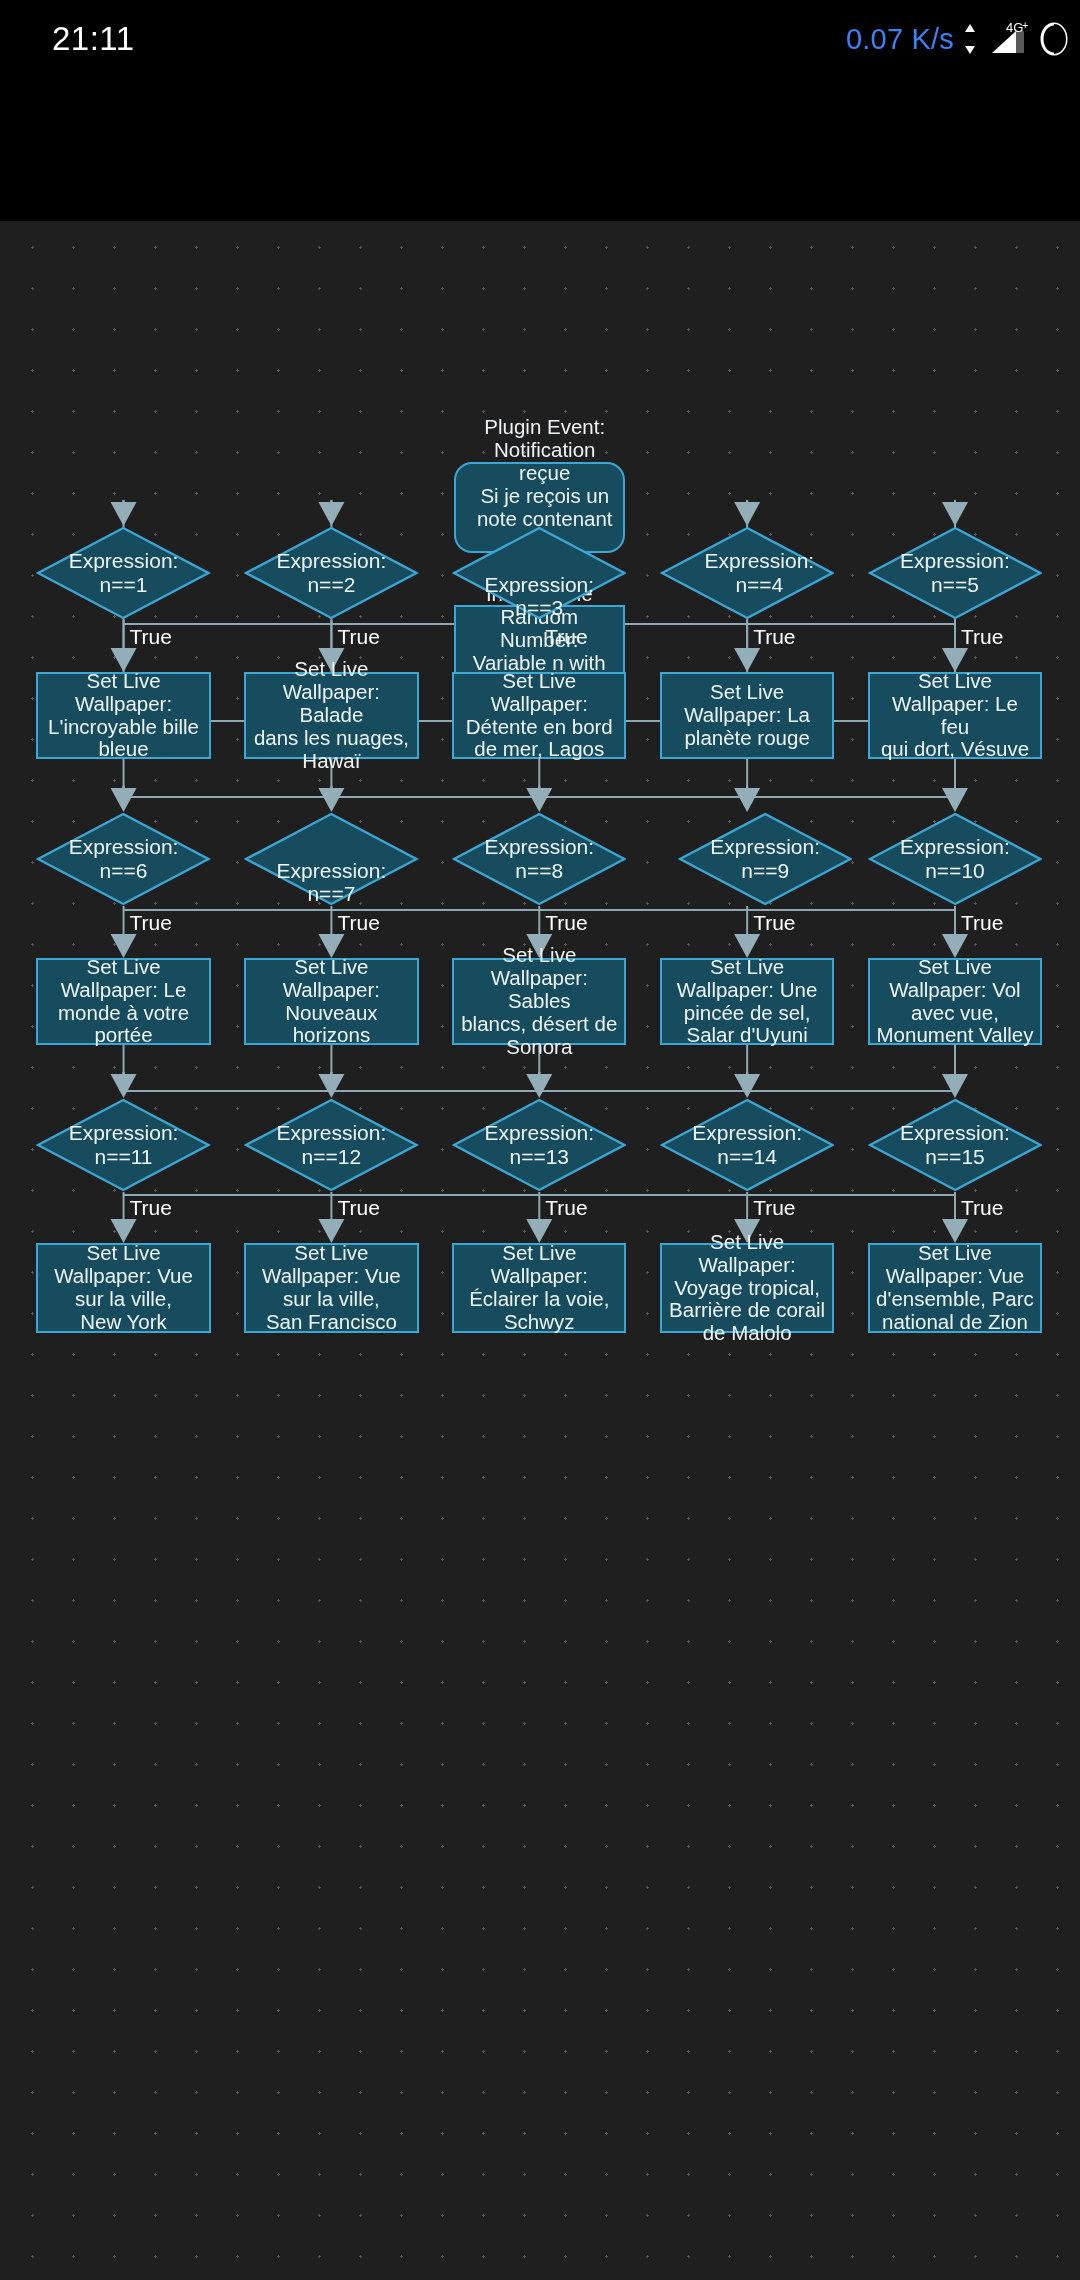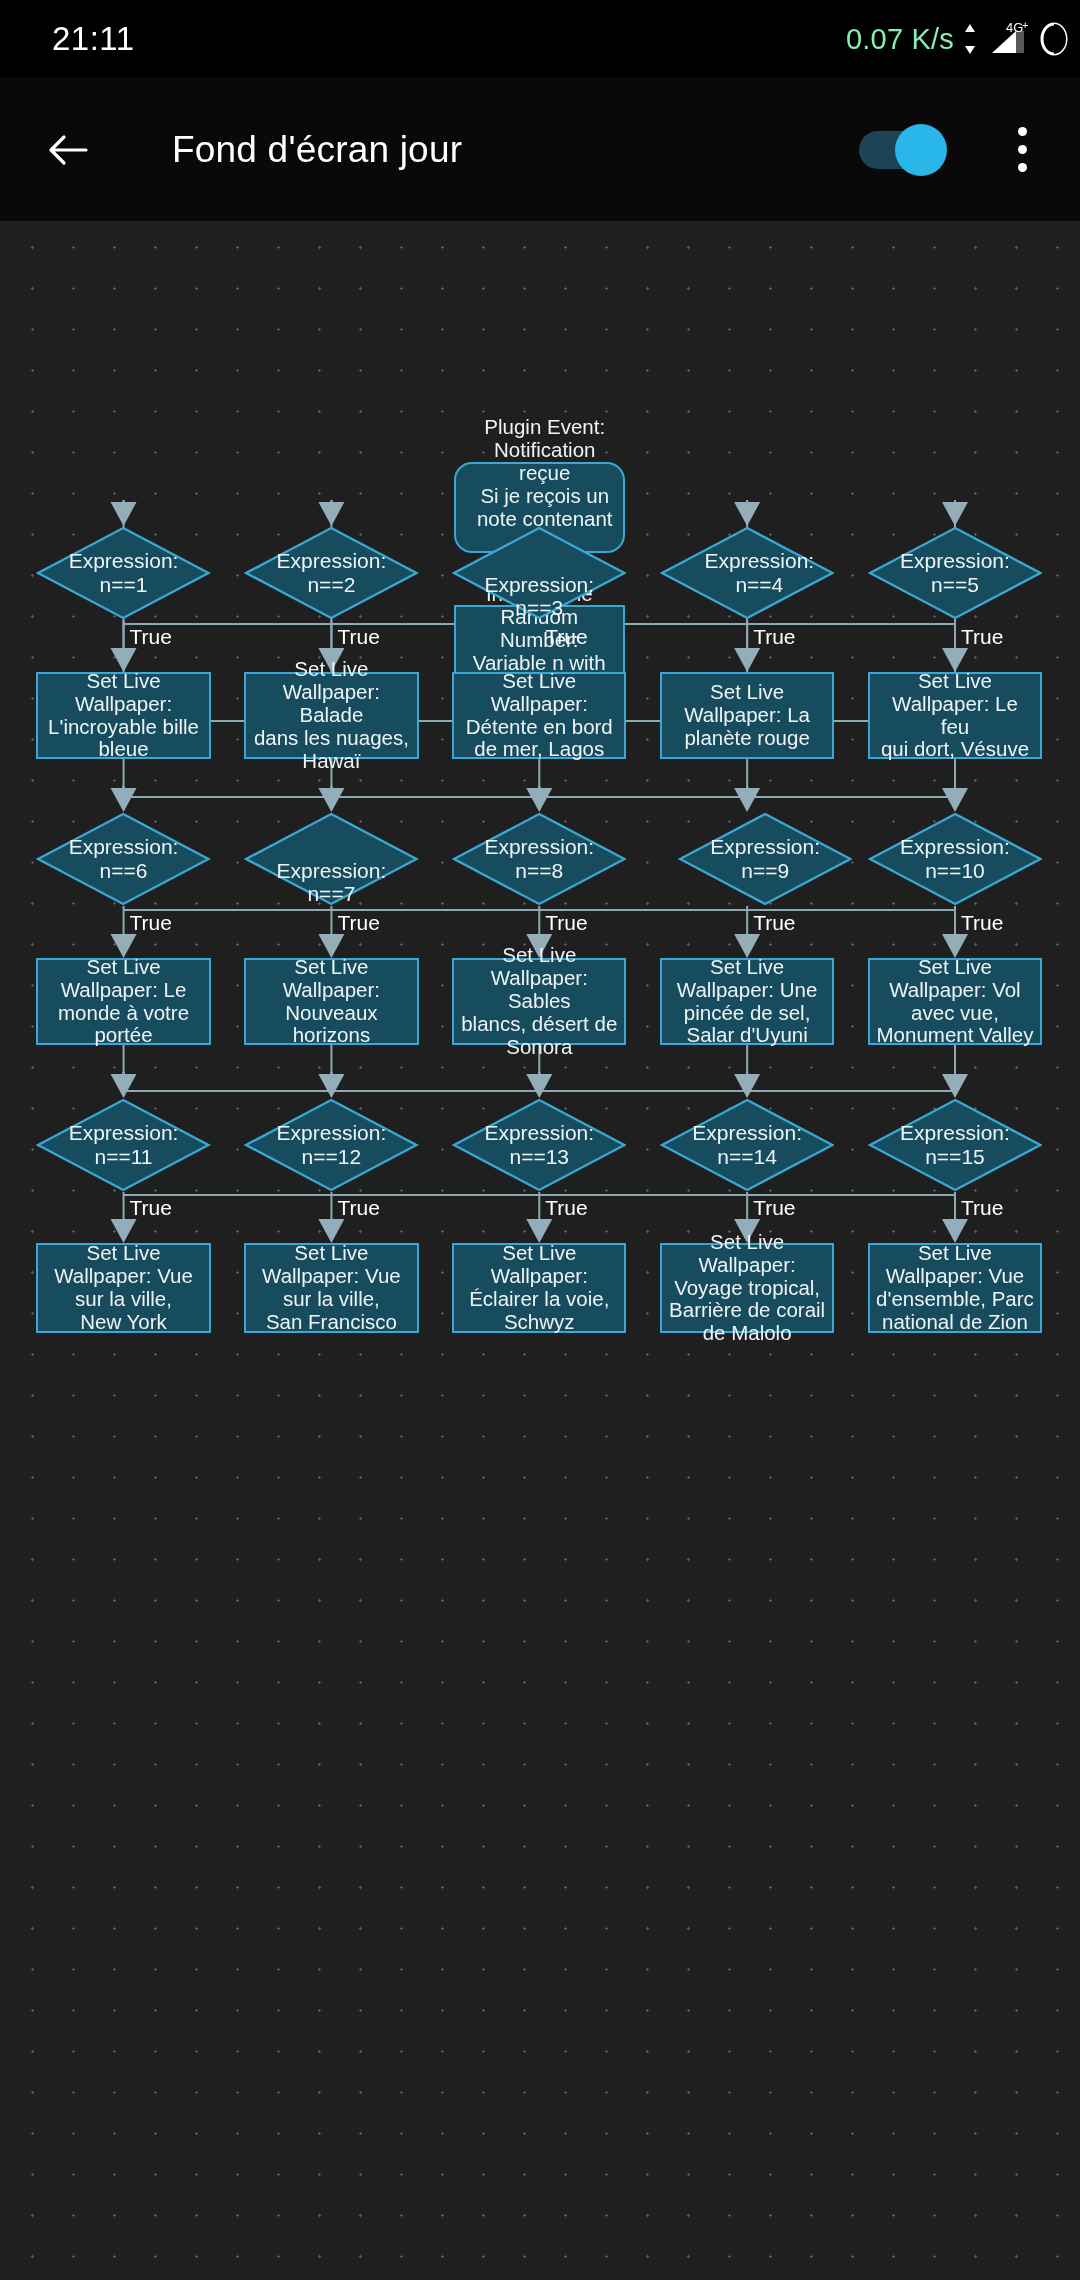--- a/index.html
+++ b/index.html
@@ -16,21 +16,21 @@
     background:#000;color:#fff;
   }
   #status-time{
     position:absolute;left:36px;top:50%;transform:translateY(-50%);
     font-size:33px;letter-spacing:.5px;color:#fff;
   }
   #status-right{
     position:absolute;right:26px;top:50%;transform:translateY(-50%);
     display:flex;align-items:center;gap:8px;
   }
-  #net-speed{font-size:29px;color:#86efac;letter-spacing:.2px;}
+  #net-speed{font-size:29px;color:#3b82f6;letter-spacing:.2px;}
   .ico{display:block;}
 
   
   #appbar{
     position:absolute;left:0;top:78px;width:1080px;height:143px;
     background:#090909;
   }
   #back-btn{
     position:absolute;left:30px;top:50%;transform:translateY(-50%);
     width:76px;height:76px;display:flex;align-items:center;justify-content:center;
@@ -113,37 +113,20 @@
         <polygon points="6,34 30,12 30,34" fill="#fff"></polygon>
         <polygon points="30,12 38,12 38,34 30,34" fill="#fff" opacity="0.35"></polygon>
       </svg>
       <svg class="ico" width="32" height="40" viewBox="0 0 32 40">
         <ellipse cx="16" cy="20" rx="12" ry="15" fill="none" stroke="#fff" stroke-width="3"></ellipse>
         <path d="M16 5 a12 15 0 0 1 0 30 z" fill="#000"></path>
       </svg>
     </div>
   </div>
 
-  <div id="appbar">
-    <div id="back-btn">
-      <svg width="48" height="48" viewBox="0 0 48 48">
-        <path d="M42 24 H8 M20 11 L7 24 L20 37" fill="none" stroke="#fff" stroke-width="3.2" stroke-linecap="round" stroke-linejoin="round"></path>
-      </svg>
-    </div>
-    <div id="appbar-title">Fond d'écran jour</div>
-    <div id="toggle">
-      <div id="toggle-track"></div>
-      <div id="toggle-thumb"></div>
-    </div>
-    <div id="overflow-btn">
-      <i></i>
-      <i></i>
-      <i></i>
-    </div>
-  </div>
 
   <div id="canvas">
     <svg id="graph" viewBox="0 0 1080 2059" preserveAspectRatio="none">
         <line x1="539.2732166890983" y1="332" x2="539.2732166890983" y2="362" stroke="#8fa9b3" stroke-width="2"></line>
         <polygon points="526.2732166890983,360 552.2732166890983,360 539.2732166890983,384" fill="#93aeb8"></polygon>
         <line x1="539.2732166890983" y1="477" x2="539.2732166890983" y2="500" stroke="#8fa9b3" stroke-width="2"></line>
         <line x1="123.55316285329744" y1="500" x2="954.993270524899" y2="500" stroke="#8fa9b3" stroke-width="2"></line>
         <line x1="123.55316285329744" y1="500" x2="123.55316285329744" y2="279" stroke="#8fa9b3" stroke-width="2"></line>
         <line x1="123.55316285329744" y1="279" x2="123.55316285329744" y2="283" stroke="#8fa9b3" stroke-width="2"></line>
         <polygon points="110.55316285329744,281 136.55316285329744,281 123.55316285329744,305" fill="#93aeb8"></polygon>

